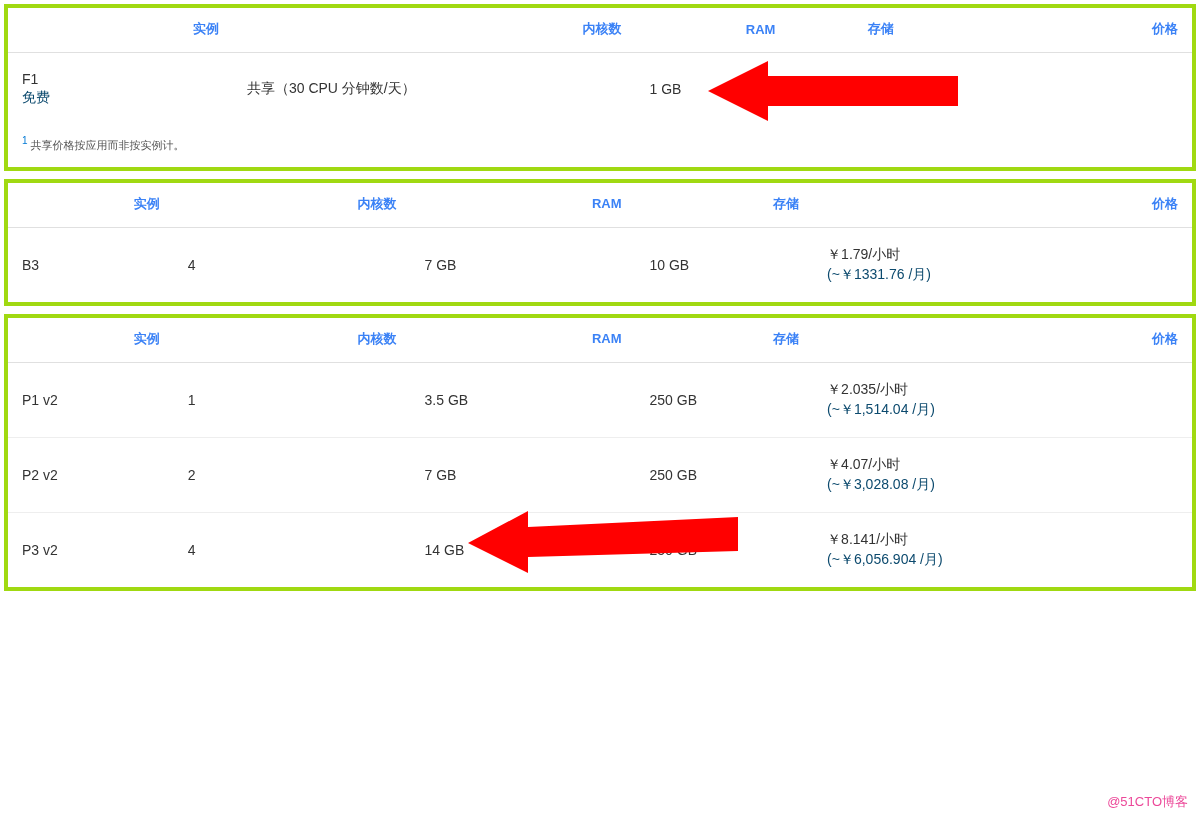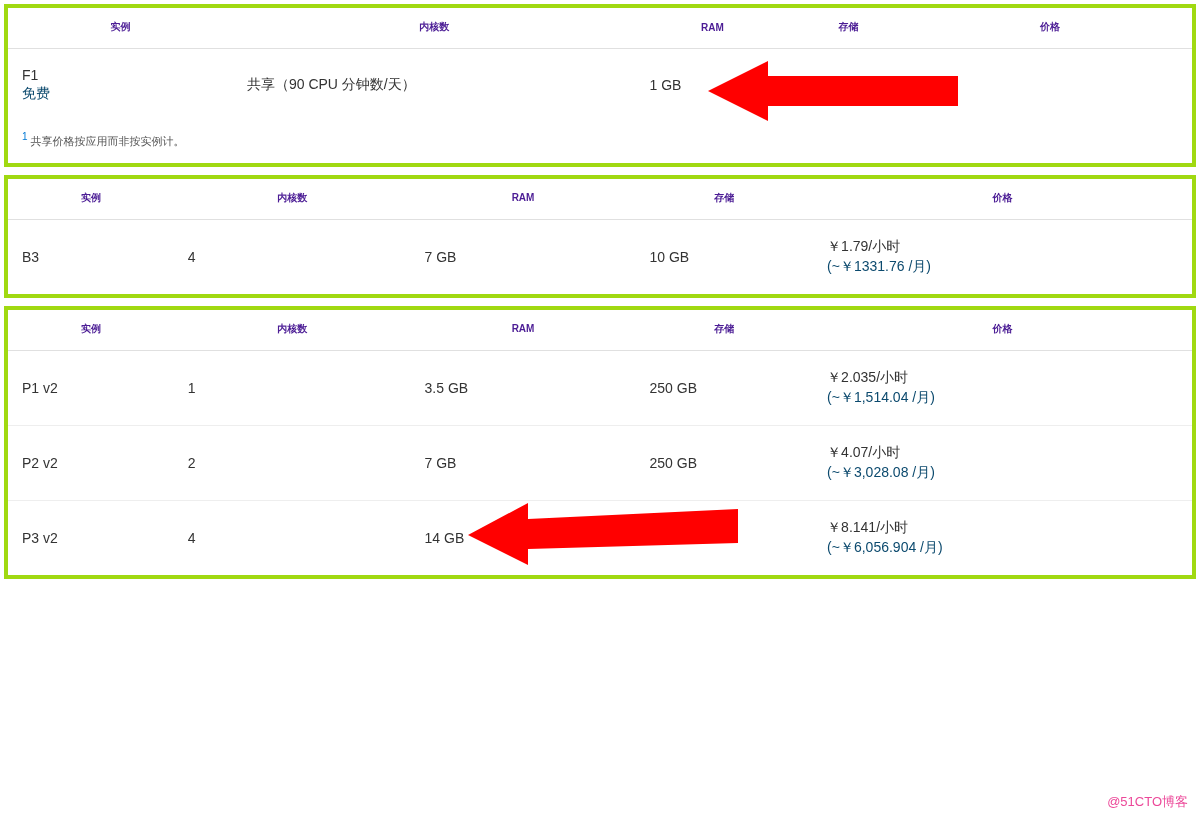--- a/index.html
+++ b/index.html
@@ -16,26 +16,26 @@
     border: 4px solid #a0d911;
     background: #fff;
     margin-bottom: 8px;
     position: relative;
   }
   table {
     width: 100%;
     border-collapse: collapse;
   }
   th {
-    text-align: center;
+    text-align: right;
     font-weight: 600;
     padding: 12px 14px 14px 14px;
     border-bottom: 1px solid #e0e0e0;
-    font-size: 10px;
-    color: #4c1d95;
+    font-size: 13px;
+    color: #3b82f6;
   }
   td {
     padding: 18px 14px;
     border-bottom: 1px solid #eee;
     vertical-align: middle;
     font-size: 14px;
     color: #333;
   }
   tr:last-child td { border-bottom: none; }
   .sub {
@@ -94,21 +94,21 @@
         <th>存储</th>
         <th>价格</th>
       </tr>
     </thead>
     <tbody>
       <tr>
         <td>
           <span>F1</span>
           <span class="sub">免费</span>
         </td>
-        <td>共享（90 CPU 分钟数/天）</td>
+        <td>共享（30 CPU 分钟数/天）</td>
         <td>1 GB</td>
         <td>1 GB</td>
         <td>
           <span>￥ 0</span>
         </td>
       </tr>
     </tbody>
   </table>
   <div class="footnote">
     <span class="sup">1</span><span> 共享价格按应用而非按实例计。</span>

